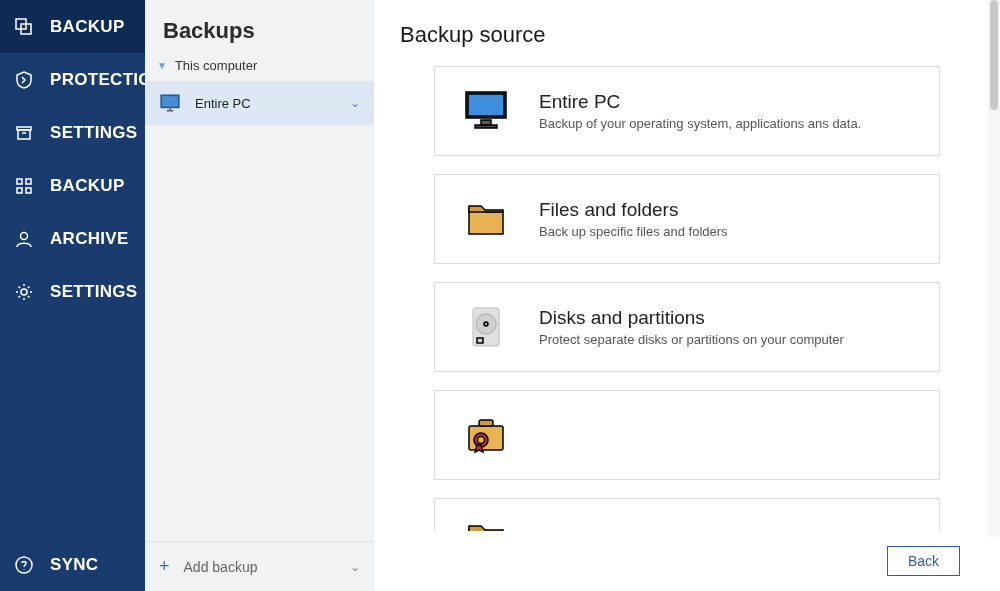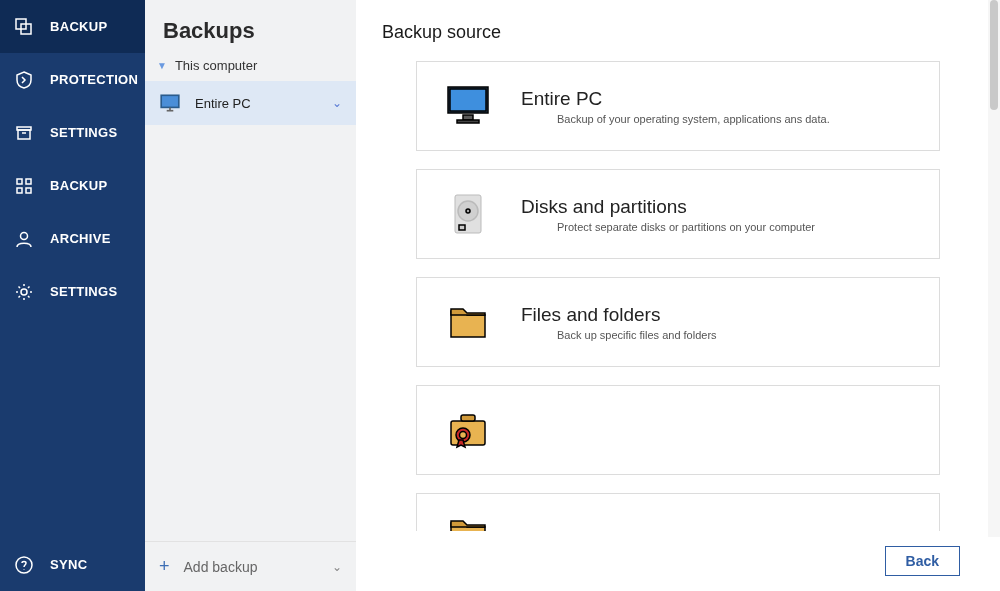--- a/index.html
+++ b/index.html
@@ -18,38 +18,38 @@
     color: #fff;
     display: flex;
     flex-direction: column;
   }
   .nav-item {
     display: flex;
     align-items: center;
     padding: 0 14px;
     height: 53px;
     cursor: pointer;
-    font-size: 13px;
+    font-size: 17px;
     font-weight: 600;
     letter-spacing: 0.3px;
   }
   .nav-item.active { background: #0f2b55; }
   .nav-item .ic {
     width: 20px;
     height: 20px;
     margin-right: 16px;
     flex-shrink: 0;
     display: flex;
     align-items: center;
     justify-content: center;
   }
   .nav-spacer { flex: 1; }
   
   .panel {
-    width: 211px;
+    width: 229px;
     background: #f1f2f3;
     display: flex;
     flex-direction: column;
   }
   .panel-title {
     padding: 18px 18px 4px;
     font-size: 22px;
     font-weight: 600;
     color: #2b2b2b;
   }
@@ -109,21 +109,21 @@
   }
   
   .main {
     flex: 1;
     padding: 22px 26px 0;
     display: flex;
     flex-direction: column;
     position: relative;
   }
   .main-title {
-    font-size: 18px;
+    font-size: 22px;
     font-weight: 400;
     color: #1a1a1a;
     margin-bottom: 18px;
   }
   .cards {
     flex: 1;
     padding: 0 34px;
     overflow: hidden;
     position: relative;
   }
@@ -145,42 +145,40 @@
     align-items: center;
     justify-content: center;
     flex-shrink: 0;
   }
   .card-title {
     font-size: 19px;
     color: #222;
     margin-bottom: 3px;
   }
   .card-desc {
-    font-size: 11px;
+    font-size: 13px;
     color: #555;
-    margin-left: 36px;
   }
   .card.last { height: 60px; overflow:hidden; align-items:flex-end; padding-bottom:0;}
   .card.last .card-title-only { font-size: 20px; font-weight: 600; letter-spacing: 2px; color:#222; margin-bottom:0; padding-top:22px;}
   .bottom-bar {
     height: 60px;
     display: flex;
     align-items: center;
     justify-content: flex-end;
     padding-right: 14px;
     background: #fff;
   }
   .back-btn {
     border: 1px solid #2f5da3;
     color: #2f5da3;
     background: #fff;
     padding: 6px 20px;
     font-size: 14px;
     cursor: pointer;
-    font-weight: bold;
   }
   
   .scroll-track {
     position: absolute;
     right: 0;
     top: 0;
     bottom: 54px;
     width: 12px;
     background: #f6f6f6;
   }
@@ -321,42 +319,42 @@
       </span>
       <div>
         <div class="card-title">Entire PC</div>
         <div class="card-desc">Backup of your operating system, applications ans data.</div>
       </div>
     </div>
 
     <div class="card">
       <span class="card-icon">
         <svg viewBox="0 0 50 50" stroke="none">
+            <path d="M8 14 L20 14 L24 18 L42 18 L42 40 L8 40 Z" fill="#e8b351"></path>
+            <path d="M8 12 L20 12 L24 16 L42 16 L42 18 L8 18 Z" fill="#d19a3a"></path>
+          </svg>
+      </span>
+      <div>
+        <div class="card-title">Files and folders</div>
+        <div class="card-desc">Back up specific files and folders</div>
+      </div>
+    </div>
+
+    <div class="card">
+      <span class="card-icon">
+        <svg viewBox="0 0 50 50" stroke="none">
             <rect x="12" y="6" width="26" height="38" rx="2" fill="#e0e0e0" stroke="#bbb" stroke-width="1"></rect>
             <circle cx="25" cy="22" r="10" fill="#d0d0d0" stroke="#bbb"></circle>
             <circle cx="25" cy="22" r="2" fill="#aaa"></circle>
             <rect x="16" y="36" width="6" height="5" fill="#ccc"></rect>
           </svg>
       </span>
       <div>
         <div class="card-title">Disks and partitions</div>
         <div class="card-desc">Protect separate disks or partitions on your computer</div>
-      </div>
-    </div>
-
-    <div class="card">
-      <span class="card-icon">
-        <svg viewBox="0 0 50 50" stroke="none">
-            <path d="M8 14 L20 14 L24 18 L42 18 L42 40 L8 40 Z" fill="#e8b351"></path>
-            <path d="M8 12 L20 12 L24 16 L42 16 L42 18 L8 18 Z" fill="#d19a3a"></path>
-          </svg>
-      </span>
-      <div>
-        <div class="card-title">Files and folders</div>
-        <div class="card-desc">Back up specific files and folders</div>
       </div>
     </div>
 
     <div class="card">
       <span class="card-icon">
         <svg viewBox="0 0 50 50" stroke="none">
             <rect x="8" y="16" width="34" height="24" rx="2" fill="#e8b351"></rect>
             <rect x="18" y="10" width="14" height="6" rx="2" fill="#d19a3a"></rect>
             <circle cx="20" cy="30" r="7" fill="#c62828"></circle>
             <circle cx="20" cy="30" r="3.5" fill="#e8b351"></circle>

